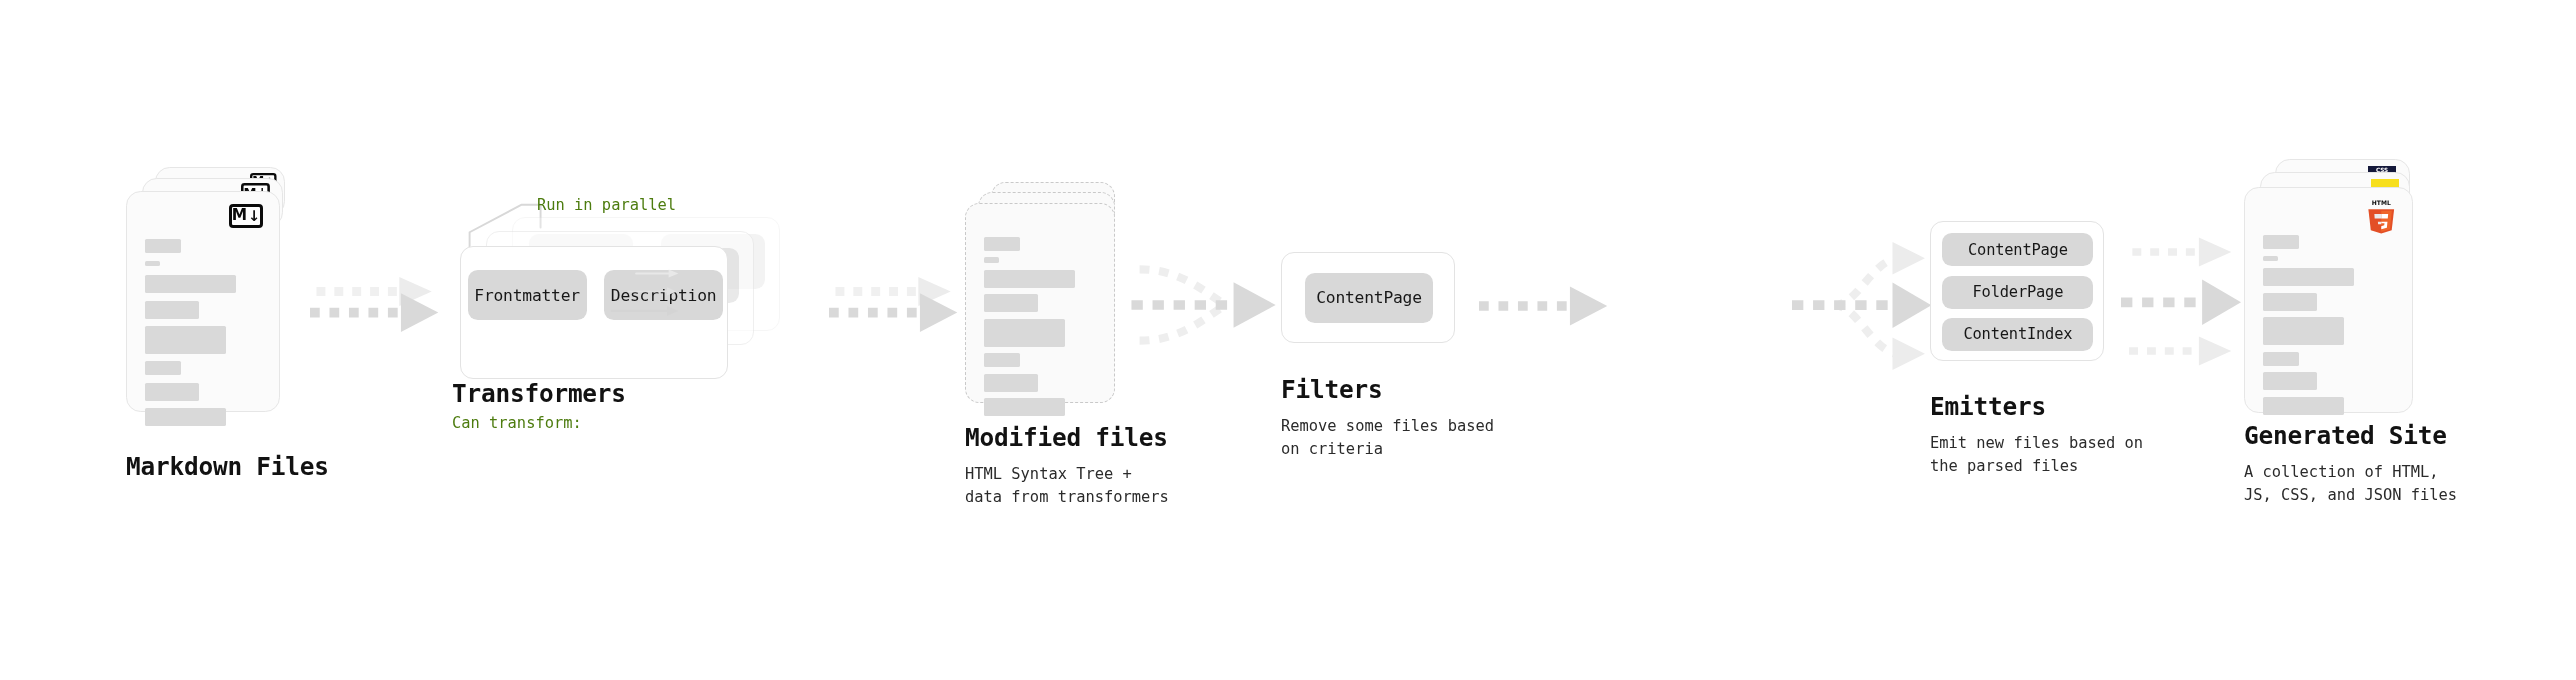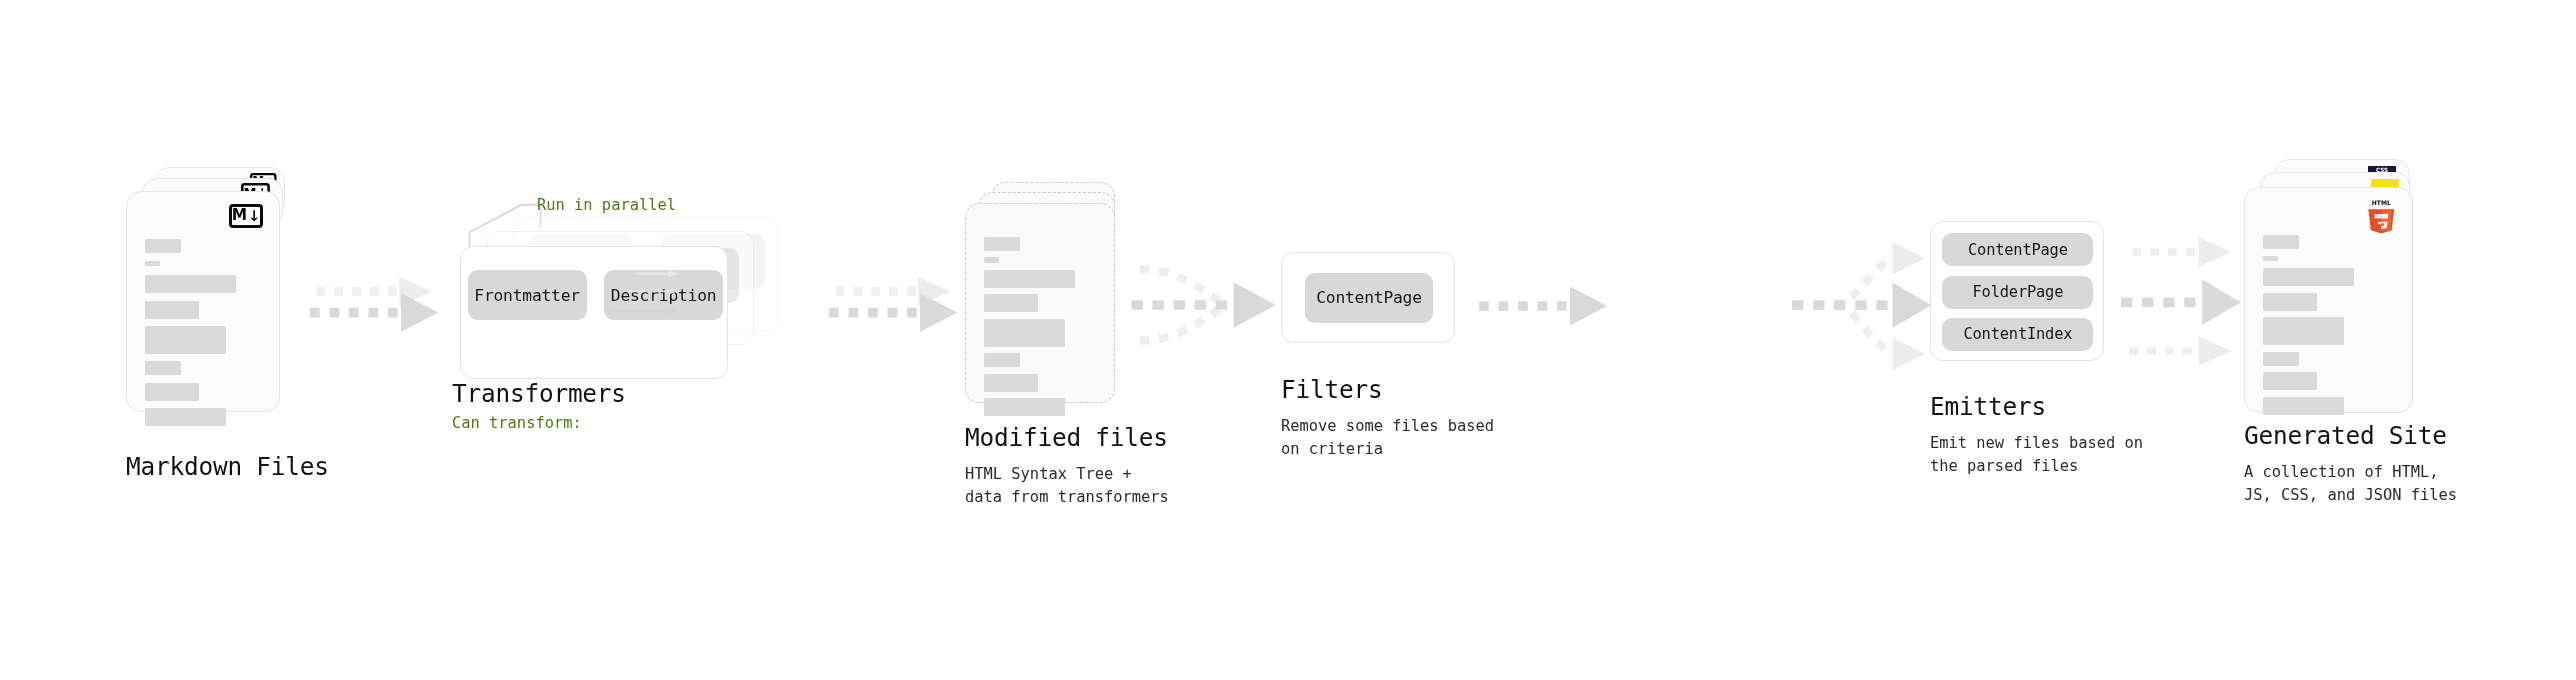--- a/index.html
+++ b/index.html
@@ -36,21 +36,21 @@
   }
 
   .caption {
     position: absolute;
     left: 0;
     white-space: nowrap;
   }
 
   .caption-title {
     font-size: 24.4px;
-    font-weight: 400;
+    font-weight: 700;
     letter-spacing: -0.2px;
     color: #121212;
     white-space: nowrap;
   }
 
   .caption-sub {
     font-size: 15.4px;
     line-height: 23px;
     color: #2b2b2b;
     margin-top: 11.4px;

